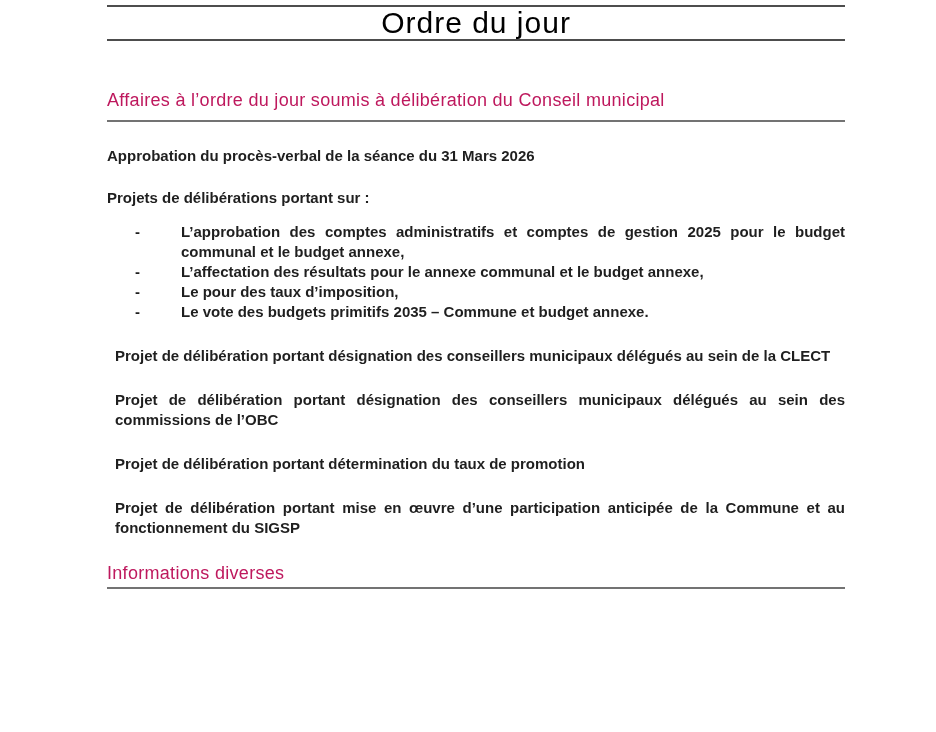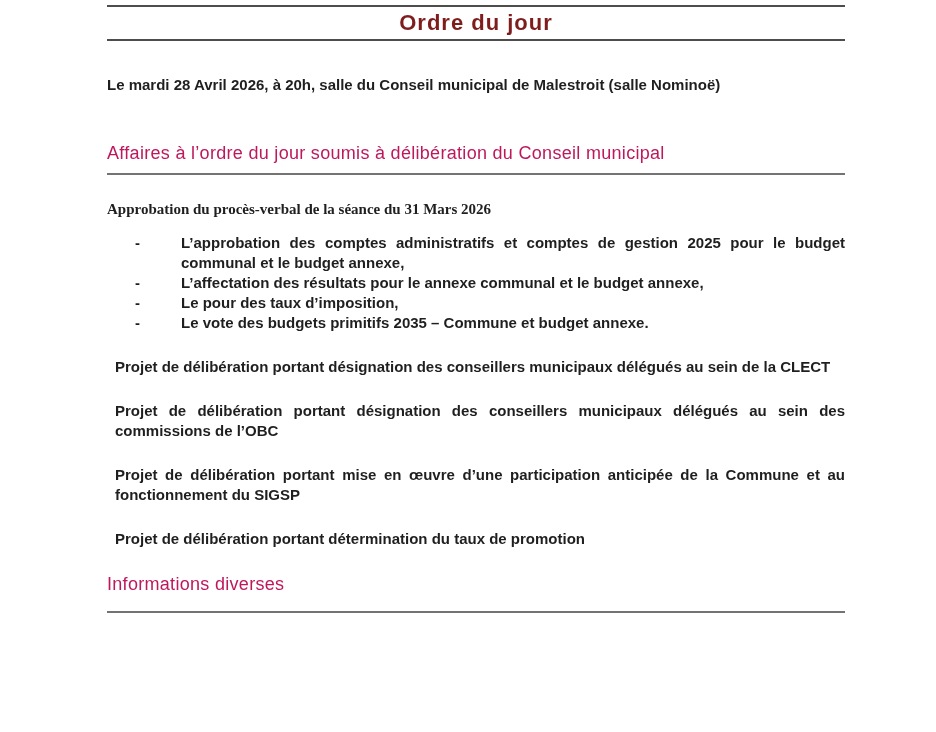--- a/index.html
+++ b/index.html
@@ -17,25 +17,25 @@
     width: 738px;
   }
   
   .title-block {
     margin-top: 5px;
     border-top: 2px solid #4d4d4d;
     border-bottom: 2px solid #4d4d4d;
     text-align: center;
   }
   .title {
-    font-size: 22px;
+    font-size: 30px;
     line-height: 32px;
-    font-weight: 700;
+    font-weight: 400;
     letter-spacing: 1px;
-    color: #7f1d1d;
+    color: #000000;
   }
   .date-line {
     margin-top: 35px;
     font-size: 15px;
     line-height: 18px;
     font-weight: 700;
   }
   .section-heading {
     font-size: 18px;
     line-height: 26px;
@@ -43,29 +43,29 @@
     letter-spacing: 0.3px;
     color: #be185d;
     border-bottom: 2px solid #737373;
   }
   .heading-affaires {
     margin-top: 46px;
     padding-bottom: 7px;
   }
   .heading-informations {
     margin-top: 22px;
-    padding-bottom: 14px;
+    padding-bottom: 1px;
   }
   .body-text {
     font-size: 15px;
     line-height: 20px;
     font-weight: 700;
     margin: 0;
   }
-  .p-approbation { margin-top: 24px; font-family: Liberation Serif, serif; }
+  .p-approbation { margin-top: 24px; }
   .p-intro { margin-top: 22px; }
   .bullet-list { margin-top: 14px; }
   .bullet-row {
     display: flex;
     margin-left: 28px;
   }
   .bullet-dash {
     width: 30px;
     flex: none;
     font-size: 15px;
@@ -86,26 +86,26 @@
 </head>
 <body>
 
 <div class="page">
   <div class="content">
 
     <div class="title-block">
       <div class="title">Ordre du jour</div>
     </div>
 
-    <p class="date-line">Le mardi 28 Avril 2026, à 20h, salle du Conseil municipal de Malestroit (salle Nominoë)</p>
 
     <div class="section-heading heading-affaires">Affaires à l’ordre du jour soumis à délibération du Conseil municipal</div>
 
     <p class="body-text p-approbation">Approbation du procès-verbal de la séance du 31 Mars 2026</p>
 
+    <p class="body-text p-intro">Projets de délibérations portant sur :</p>
 
     <div class="bullet-list">
       <div class="bullet-row">
         <span class="bullet-dash">-</span>
         <p class="body-text bullet-text">L’approbation des comptes administratifs et comptes de gestion 2025 pour le budget communal et le budget annexe,</p>
       </div>
       <div class="bullet-row">
         <span class="bullet-dash">-</span>
         <p class="body-text bullet-text">L’affectation des résultats pour le annexe communal et le budget annexe,</p>
       </div>
@@ -116,21 +116,21 @@
       <div class="bullet-row">
         <span class="bullet-dash">-</span>
         <p class="body-text bullet-text">Le vote des budgets primitifs 2035 – Commune et budget annexe.</p>
       </div>
     </div>
 
     <p class="body-text para">Projet de délibération portant désignation des conseillers municipaux délégués au sein de la CLECT</p>
 
     <p class="body-text para">Projet de délibération portant désignation des conseillers municipaux délégués au sein des commissions de l’OBC</p>
 
+    <p class="body-text para">Projet de délibération portant détermination du taux de promotion</p>
+
     <p class="body-text para">Projet de délibération portant mise en œuvre d’une participation anticipée de la Commune et au fonctionnement du SIGSP</p>
-
-    <p class="body-text para">Projet de délibération portant détermination du taux de promotion</p>
 
 
     <div class="section-heading heading-informations">Informations diverses</div>
 
   </div>
 </div>
 
 </body></html>

